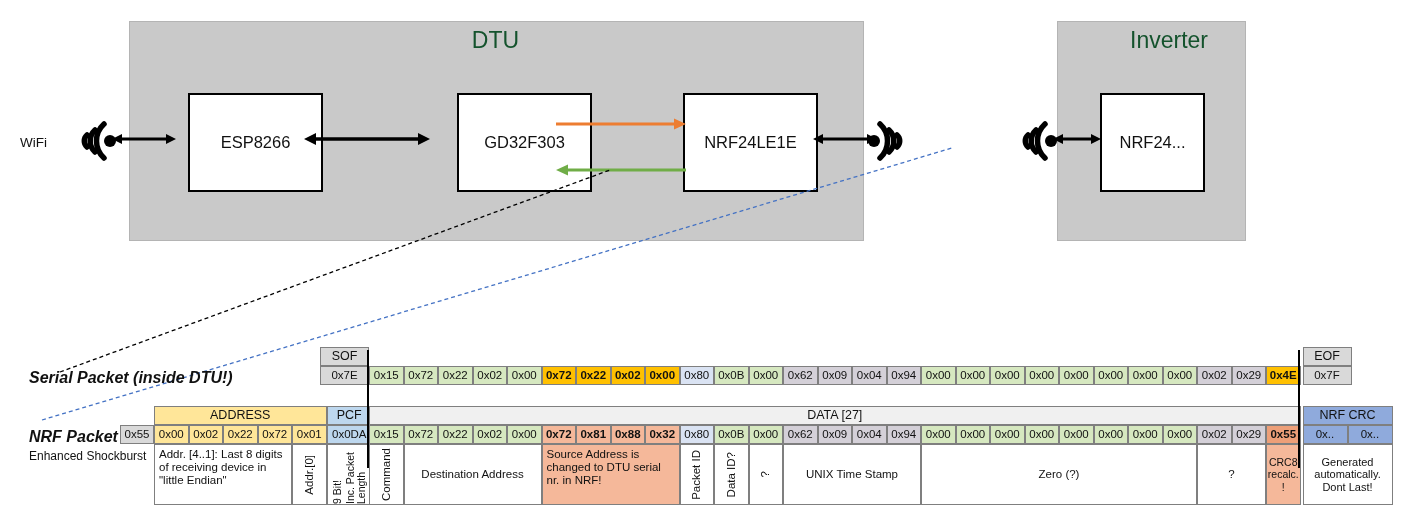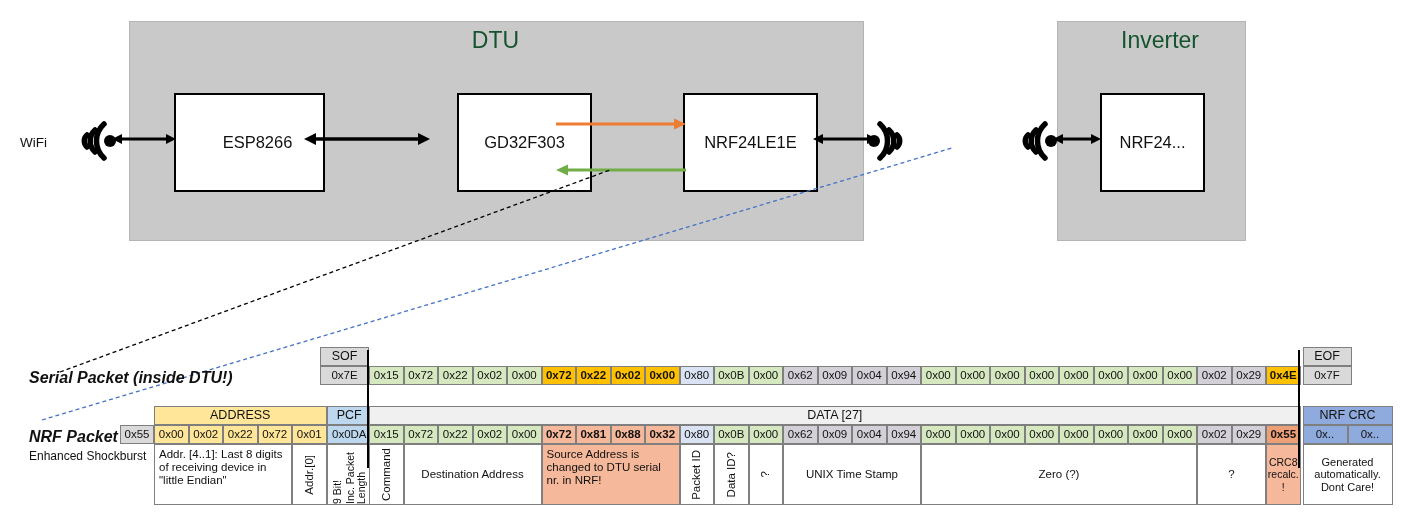--- a/index.html
+++ b/index.html
@@ -37,23 +37,23 @@
 </style>
 </head>
 <body>
 
 <div id="root">
 
   <div class="group-box" style="left:129px;top:21px;width:733px;height:218px;"></div>
   <div class="group-title" style="left:129px;top:27px;width:733px;">DTU</div>
 
   <div class="group-box" style="left:1057px;top:21px;width:187px;height:218px;"></div>
-  <div class="group-title" style="left:1057px;top:27px;width:206px;">Inverter</div>
-
-  <div class="chip" style="left:174px;top:93px;width:131px;height:95px;padding-left:16px;">
+  <div class="group-title" style="left:1057px;top:27px;width:206px;padding-left:9px;">Inverter</div>
+
+  <div class="chip" style="left:188px;top:93px;width:131px;height:95px;">
     <span>ESP8266</span>
   </div>
   <div class="chip" style="left:427px;top:93px;width:131px;height:95px;margin-left:30px;">
     <span>GD32F303</span>
   </div>
   <div class="chip" style="left:683px;top:93px;width:131px;height:95px;">
     <span>NRF24LE1E</span>
   </div>
   <div class="chip" style="left:1100px;top:93px;width:101px;height:95px;">
     <span>NRF24...</span>
@@ -376,21 +376,21 @@
       <div class="cell desc ctr" style="left: 921px; top: 444px; width: 276px; height: 61px; background: rgb(255, 255, 255);">
         <span>Zero (?)</span>
       </div>
       <div class="cell desc ctr" style="left: 1197px; top: 444px; width: 69px; height: 61px; background: rgb(255, 255, 255);">
         <span>?</span>
       </div>
       <div class="cell desc ctr" style="left: 1266px; top: 444px; width: 34.5px; height: 61px; background: rgb(245, 184, 154);">
         <span style="font-size: 10.5px;">CRC8 recalc. !</span>
       </div>
       <div class="cell desc ctr" style="left: 1302.5px; top: 444px; width: 90px; height: 61px; background: rgb(255, 255, 255);">
-        <span style="font-size: 11px;">Generated automatically. Dont Care!</span>
+        <span style="font-size: 11px;">Generated automatically. Dont Last!</span>
       </div>
     </div>
 
   <div class="rowlabel" style="left:29px;top:369px;">Serial Packet (inside DTU!)</div>
   <div class="rowlabel" style="left:29px;top:428px;">NRF Packet</div>
   <div class="rowlabel plain" style="left:29px;top:449px;font-size:12px;">Enhanced Shockburst</div>
 
   <div class="sepline" style="left:367px;top:350px;width:2px;height:118px;"></div>
   <div class="sepline" style="left:1298px;top:350px;width:2px;height:118px;"></div>
 

